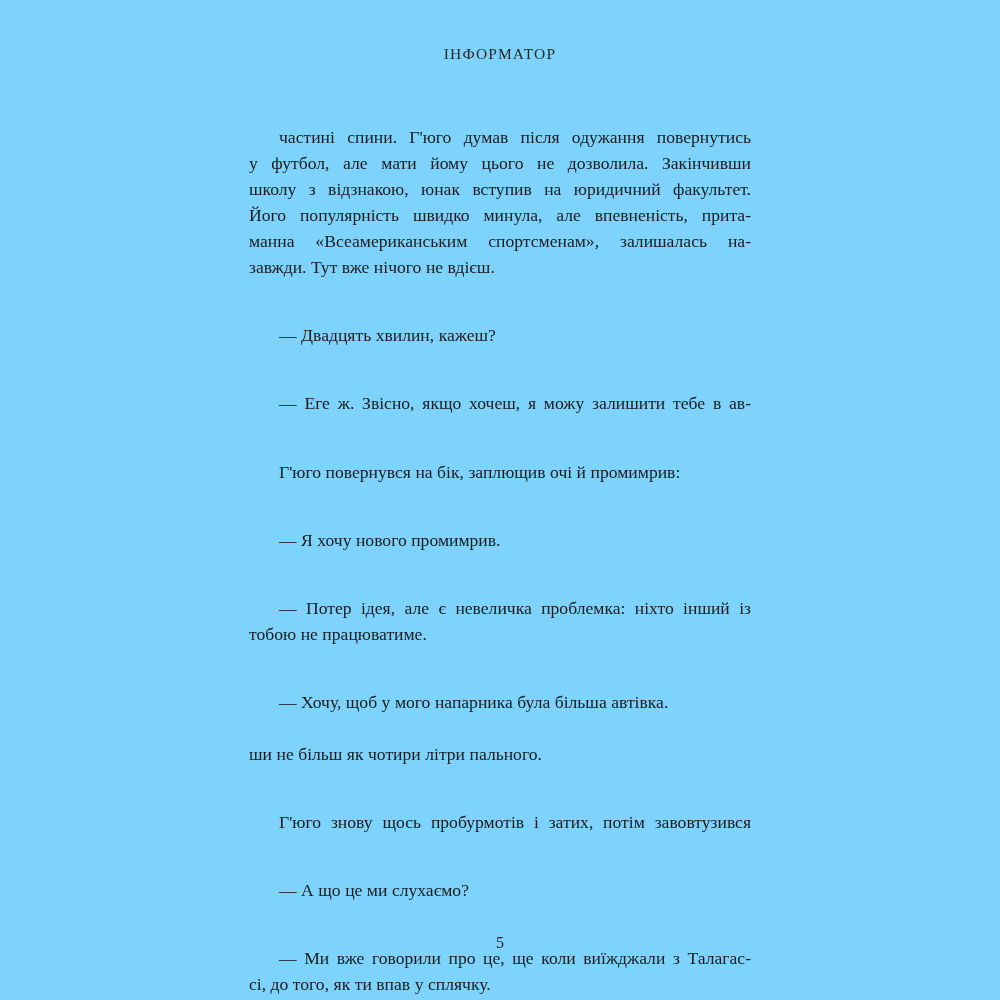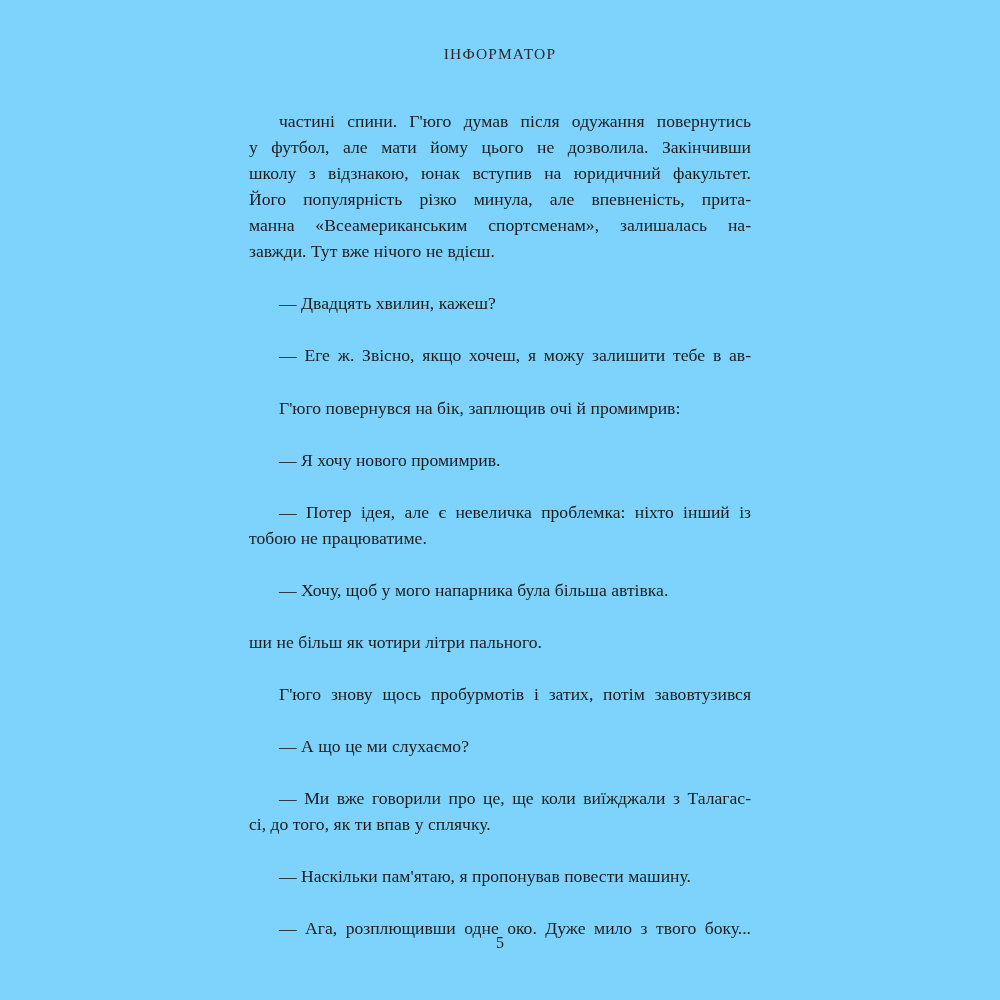--- a/index.html
+++ b/index.html
@@ -81,36 +81,36 @@
   }
 
   
   .pline {
     display: block;
     text-align: justify;
     text-align-last: justify;
     text-indent: 0;
     white-space: pre-wrap;
   }
-  .pline.first { text-indent: 30px; }
+  .pline.first { text-indent: 30px; margin-top: 16px; }
   .pline.last  { text-align-last: left; }
 </style>
 </head>
 <body>
 
 <div class="page">
 
   <div class="running-head">ІНФОРМАТОР</div>
 
   <div class="text-block">
       <p class="para para--manual">
         <span class="pline first">частині спини. Г'юго думав після одужання повернутись</span>
         <span class="pline">у футбол, але мати йому цього не дозволила. Закінчивши</span>
         <span class="pline">школу з відзнакою, юнак вступив на юридичний факультет.</span>
-        <span class="pline">Його популярність різко минула, але впевненість, прита-</span>
+        <span class="pline">Його популярність швидко минула, але впевненість, прита-</span>
         <span class="pline">манна «Всеамериканським спортсменам», залишалась на-</span>
         <span class="pline last">завжди. Тут вже нічого не вдієш.</span>
       </p>
       <p class="para para--manual">
         <span class="pline first last">— Двадцять хвилин, кажеш?</span>
       </p>
       <p class="para para--manual">
         <span class="pline first">— Еге ж. Звісно, якщо хочеш, я можу залишити тебе в ав-</span>
       </p>
       <p class="para para--manual">

